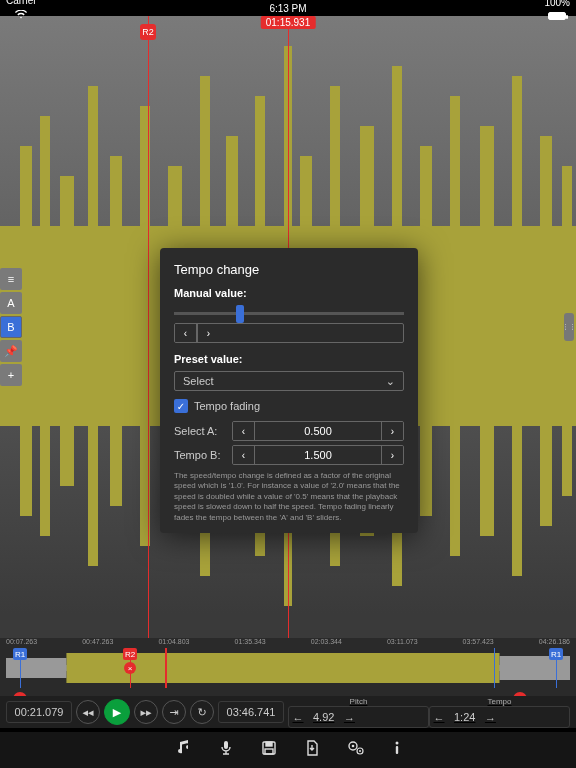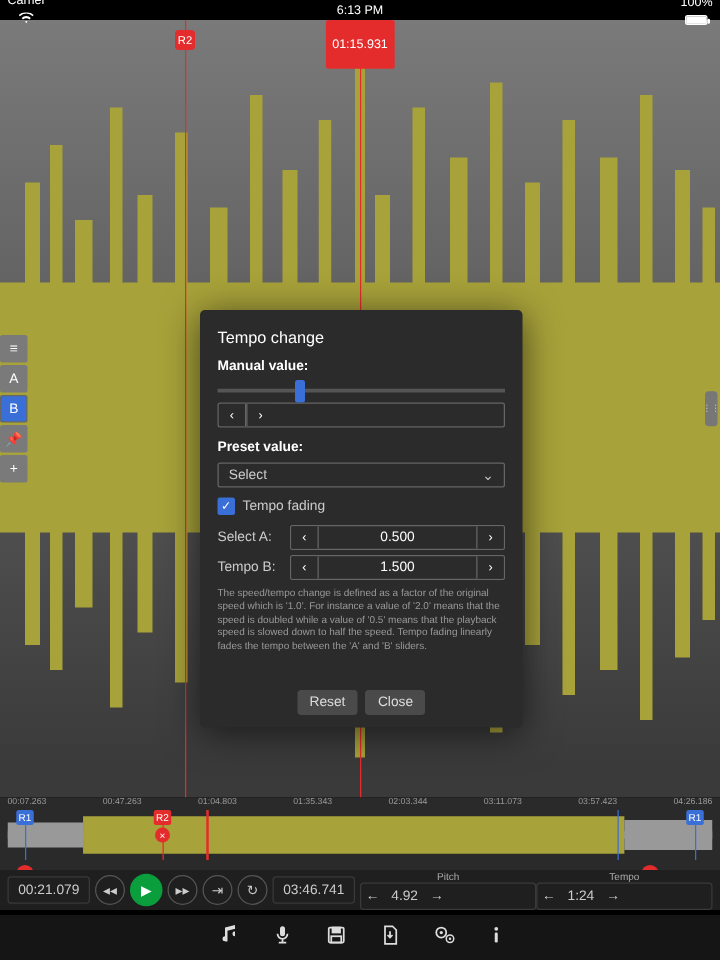--- a/index.html
+++ b/index.html
@@ -10,21 +10,21 @@
   .status .center{position:absolute;left:0;right:0;text-align:center;}
   .batt{width:18px;height:8px;border:1px solid #fff;border-radius:2px;position:relative;display:inline-block;}
   .batt::after{content:"";position:absolute;right:-3px;top:2px;width:2px;height:4px;background:#fff;border-radius:1px;}
   .batt i{display:block;width:100%;height:100%;background:#fff;}
   
   .main{position:absolute;top:16px;left:0;right:0;height:622px;background:linear-gradient(#7a7a7a,#3a3a3a 96%);overflow:hidden;}
   .wave-big{position:absolute;inset:0;}
   .wave-big svg{width:100%;height:100%;}
   .playhead{position:absolute;top:0;bottom:0;width:1px;background:#e52c2c;z-index:30;}
   .playhead.main-ph{left:50%;}
-  .ph-badge{position:absolute;top:0;left:50%;transform:translateX(-50%);background:#e52c2c;color:#fff;font-size:10px;padding:14px 5px;border-radius:2px;white-space:nowrap;z-index:31;}
+  .ph-badge{position:absolute;top:0;left:50%;transform:translateX(-50%);background:#e52c2c;color:#fff;font-size:10px;padding:1px 5px;border-radius:2px;white-space:nowrap;z-index:31;}
   .marker-line{position:absolute;top:0;bottom:0;width:1px;background:#e52c2c;z-index:25;}
   .marker-badge{position:absolute;top:8px;transform:translateX(-50%);background:#e52c2c;color:#fff;font-size:9px;width:16px;height:16px;border-radius:3px;display:flex;align-items:center;justify-content:center;}
   
   .lbar{position:absolute;left:0;top:50%;transform:translateY(-50%);width:22px;display:flex;flex-direction:column;gap:2px;z-index:35;}
   .lbar .btn{width:22px;height:22px;background:#7a7a7a;color:#fff;display:flex;align-items:center;justify-content:center;font-size:11px;border-radius:2px;}
   .lbar .btn.sel{background:#3a6fd8;}
   .rhandle{position:absolute;right:2px;top:50%;transform:translateY(-50%);width:10px;height:28px;background:#777;border-radius:3px;z-index:35;color:#ddd;font-size:7px;display:flex;align-items:center;justify-content:center;}
   
   .modal{position:absolute;left:160px;top:248px;width:258px;background:#2b2b2b;border-radius:4px;padding:14px 14px 10px;box-shadow:0 4px 30px rgba(0,0,0,.6);color:#ccc;font-size:11px;z-index:100;}
   .modal h3{color:#fff;font-size:13px;font-weight:500;margin-bottom:10px;}
@@ -53,21 +53,21 @@
   .ov-marker{position:absolute;top:10px;height:40px;}
   .ov-r{width:14px;height:12px;background:#3a6fd8;color:#fff;font-size:8px;border-radius:2px;display:flex;align-items:center;justify-content:center;transform:translateX(-50%);}
   .ov-x{width:12px;height:12px;border-radius:50%;background:#e52c2c;color:#fff;font-size:8px;display:flex;align-items:center;justify-content:center;transform:translateX(-50%);margin-top:2px;}
   .ov-line{position:absolute;top:0;bottom:0;width:1px;}
   .ov-ab{position:absolute;bottom:0;width:14px;height:14px;border-radius:50%;color:#fff;font-size:9px;display:flex;align-items:center;justify-content:center;transform:translateX(-50%);}
   
   .transport{position:absolute;left:0;right:0;top:696px;height:32px;background:#1f1f1f;display:flex;align-items:center;padding:0 6px;gap:4px;}
   .tc{color:#ccc;font-size:11px;padding:0 6px;min-width:66px;text-align:center;border:1px solid #3a3a3a;border-radius:3px;height:22px;line-height:20px;}
   .cbtn{width:24px;height:24px;border-radius:50%;border:1px solid #555;display:flex;align-items:center;justify-content:center;color:#ccc;font-size:11px;background:#1f1f1f;}
   .cbtn.play{background:#0a9f3c;border-color:#0a9f3c;color:#fff;width:26px;height:26px;}
-  .pbox{flex:1;display:flex;align-items:flex-end;}
+  .pbox{flex:1;display:flex;align-items:flex-end;text-decoration:underline;}
   .pbox .plabel{font-size:8px;color:#aaa;text-align:center;}
   .pbox .stp{display:flex;align-items:center;border:1px solid #3a3a3a;border-radius:3px;height:22px;}
   .pbox .stp span{color:#ccc;font-size:11px;padding:0 6px;}
   .pbox .stp .a{width:18px;text-align:center;font-size:11px;color:#ccc;}
   
   .bbar{position:absolute;left:0;right:0;top:732px;height:36px;background:#151515;display:flex;align-items:center;justify-content:center;gap:28px;}
   .bbar .ic{color:#ddd;}
 </style>
 </head>
 <body>
@@ -171,24 +171,20 @@
   <div class="row">
     <div class="rl">Tempo B:</div>
     <div class="stepper">
       <div class="arr">‹</div>
       <div class="val">1.500</div>
       <div class="arr">›</div>
     </div>
   </div>
   <div class="help">The speed/tempo change is defined as a factor of the original speed which is '1.0'. For instance a value of '2.0' means that the speed is doubled while a value of '0.5' means that the playback speed is slowed down to half the speed.
 Tempo fading linearly fades the tempo between the 'A' and 'B' sliders.</div>
-  <div class="mbtns">
-    <button class="mbtn">Reset</button>
-    <button class="mbtn">Close</button>
-  </div>
 </div>
 
 <div class="overview">
   <div class="ticks">
     <span>00:07.263</span>
     <span>00:47.263</span>
     <span>01:04.803</span>
     <span>01:35.343</span>
     <span>02:03.344</span>
     <span>03:11.073</span>

